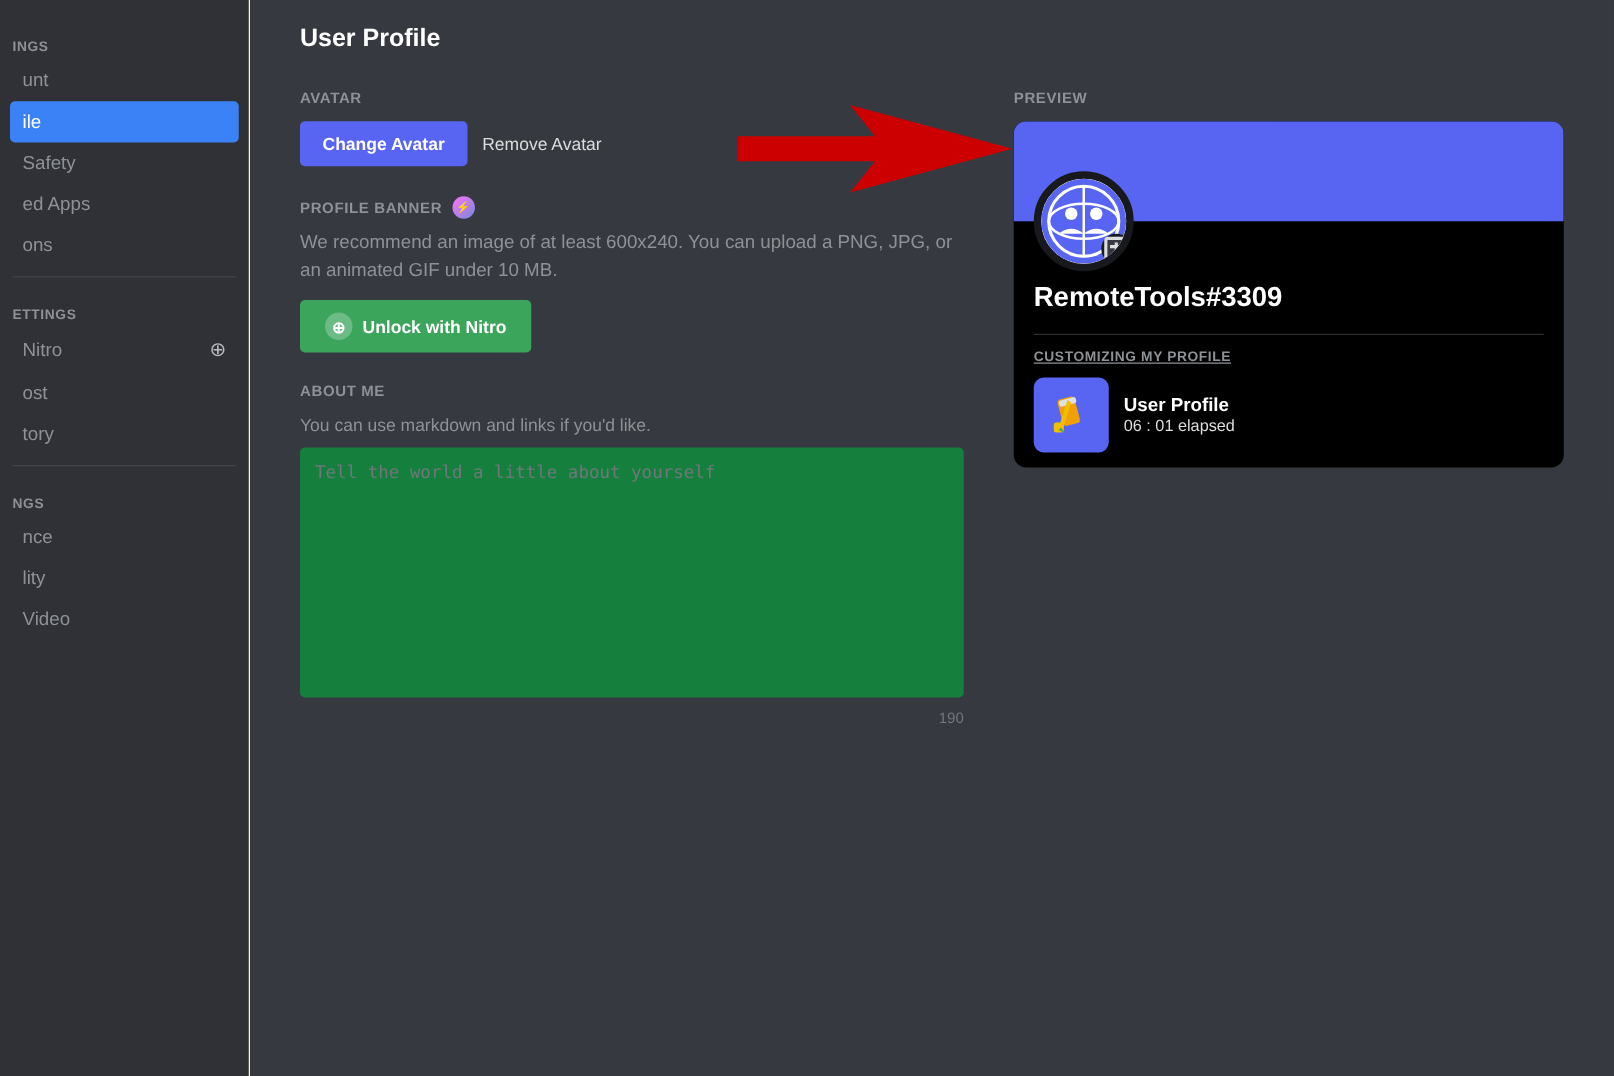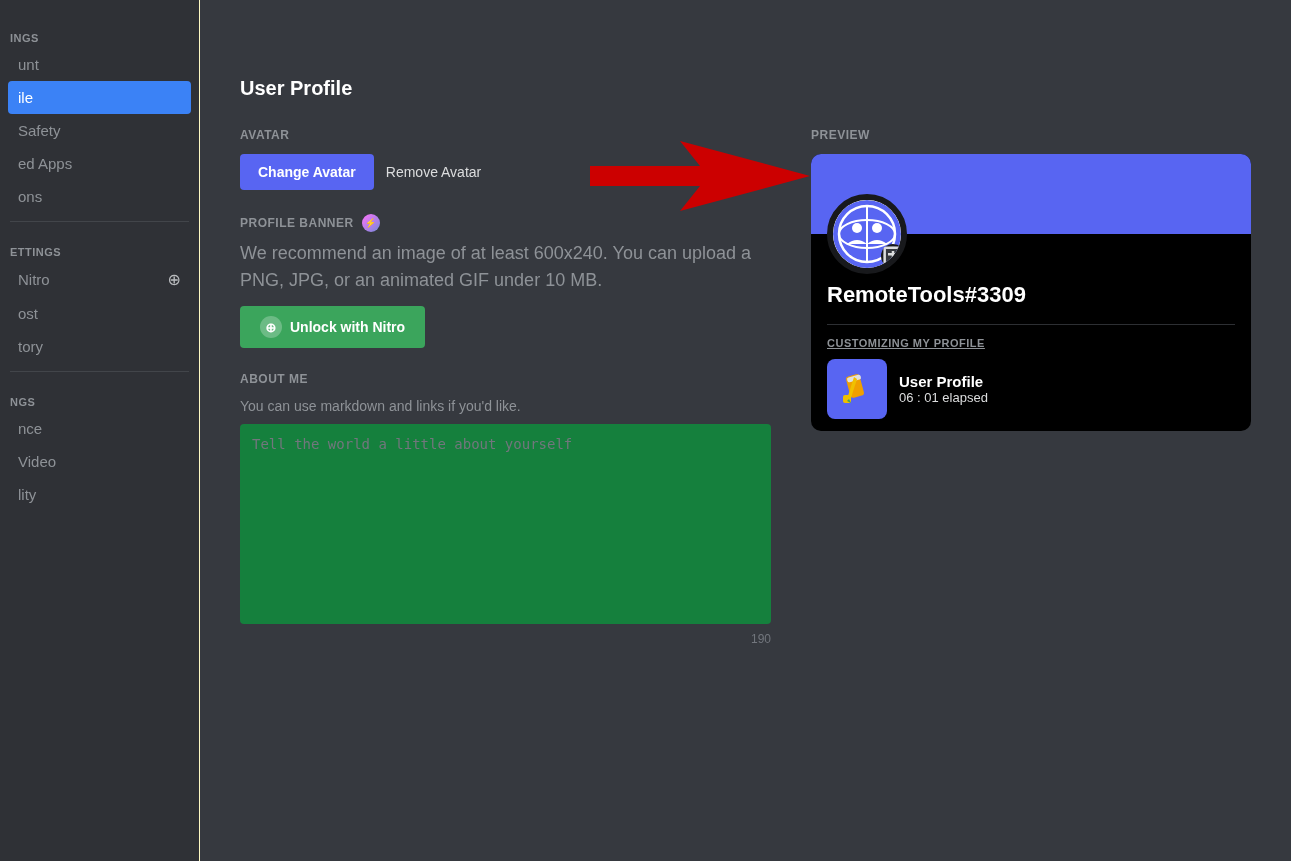--- a/index.html
+++ b/index.html
@@ -56,24 +56,23 @@
 
     .sidebar-divider {
       height: 1px;
       background: #42454a;
       margin: 8px 10px;
     }
 
     
     .main-content {
       flex: 1;
-      padding: 60px 40px;
+      padding: 20px 40px;
       overflow-y: auto;
       background: #36393f;
-      margin-top: 17px;
     }
 
     .page-title {
       font-size: 20px;
       font-weight: 700;
       color: #fff;
       margin-bottom: 28px;
     }
 
     .section-label {
@@ -137,21 +136,21 @@
     }
 
     .banner-label-row {
       display: flex;
       align-items: center;
       gap: 8px;
       margin-bottom: 8px;
     }
 
     .banner-description {
-      font-size: 18px;
+      font-size: 15px;
       color: #8e9297;
       margin-bottom: 12px;
       line-height: 1.5;
     }
 
     
     .btn-nitro {
       background: #3ba55c;
       color: #fff;
       border: none;
@@ -374,24 +373,24 @@
   </div>
 
   <div class="sidebar-divider"></div>
 
   <div>
     <div class="sidebar-section-label">NGS</div>
     <div class="sidebar-item">
       <span>nce</span>
     </div>
     <div class="sidebar-item">
+      <span>lity</span>
+    </div>
+    <div class="sidebar-item">
       <span>Video</span>
-    </div>
-    <div class="sidebar-item">
-      <span>lity</span>
     </div>
   </div>
 </div>
 
 <div class="main-content">
   <h1 class="page-title">User Profile</h1>
 
   <div class="two-col">
 
     <div class="left-col">

